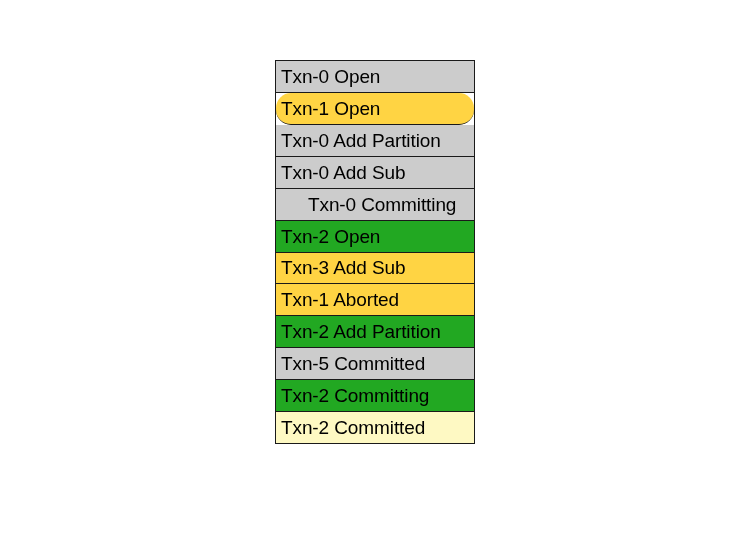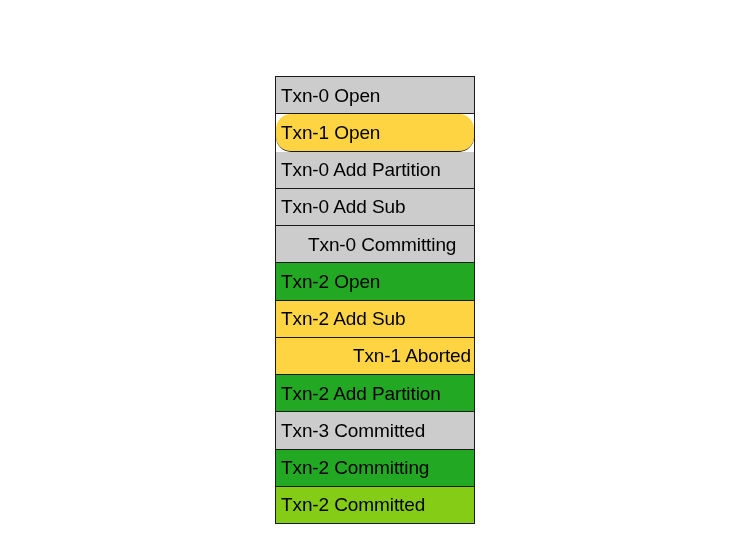--- a/index.html
+++ b/index.html
@@ -14,26 +14,25 @@
     font-family: "Liberation Sans", sans-serif;
     overflow: hidden;
     position: relative;
   }
 
   #event-sequence-table {
     position: absolute;
     left: 275px;
     top: 60px;
     width: 200px;
-    height: 448px;
+    height: 384px;
     box-sizing: border-box;
     border: 1.5px solid #1a1a1a;
     display: flex;
     flex-direction: column;
-    margin-top: 16px;
   }
 
   .event-row {
     flex: 1 1 0;
     min-height: 0;
     box-sizing: border-box;
     border-bottom: 1.5px solid #1a1a1a;
     display: flex;
     align-items: center;
     padding-left: 5px;
@@ -70,30 +69,30 @@
     <div class="event-row" style="background-color: rgb(204, 204, 204);">
       <span class="event-label">Txn-0 Add Sub</span>
     </div>
     <div class="event-row" style="background-color: rgb(204, 204, 204); padding-left: 32px;">
       <span class="event-label">Txn-0 Committing</span>
     </div>
     <div class="event-row" style="background-color: rgb(34, 168, 34);">
       <span class="event-label">Txn-2 Open</span>
     </div>
     <div class="event-row" style="background-color: rgb(255, 212, 67);">
-      <span class="event-label">Txn-2 Add Sub</span>
+      <span class="event-label">Txn-3 Add Sub</span>
     </div>
-    <div class="event-row" style="background-color: rgb(255, 212, 67); justify-content: flex-end;">
+    <div class="event-row" style="background-color: rgb(255, 212, 67);">
       <span class="event-label">Txn-1 Aborted</span>
     </div>
     <div class="event-row" style="background-color: rgb(34, 168, 34);">
       <span class="event-label">Txn-2 Add Partition</span>
     </div>
     <div class="event-row" style="background-color: rgb(204, 204, 204);">
-      <span class="event-label">Txn-3 Committed</span>
+      <span class="event-label">Txn-5 Committed</span>
     </div>
     <div class="event-row" style="background-color: rgb(34, 168, 34); text-align: center;">
       <span class="event-label">Txn-2 Committing</span>
     </div>
-    <div class="event-row" style="background-color: #84cc16;">
+    <div class="event-row" style="background-color: #fef9c3;">
       <span class="event-label">Txn-2 Committed</span>
     </div>
   </div>
 
 </body></html>

